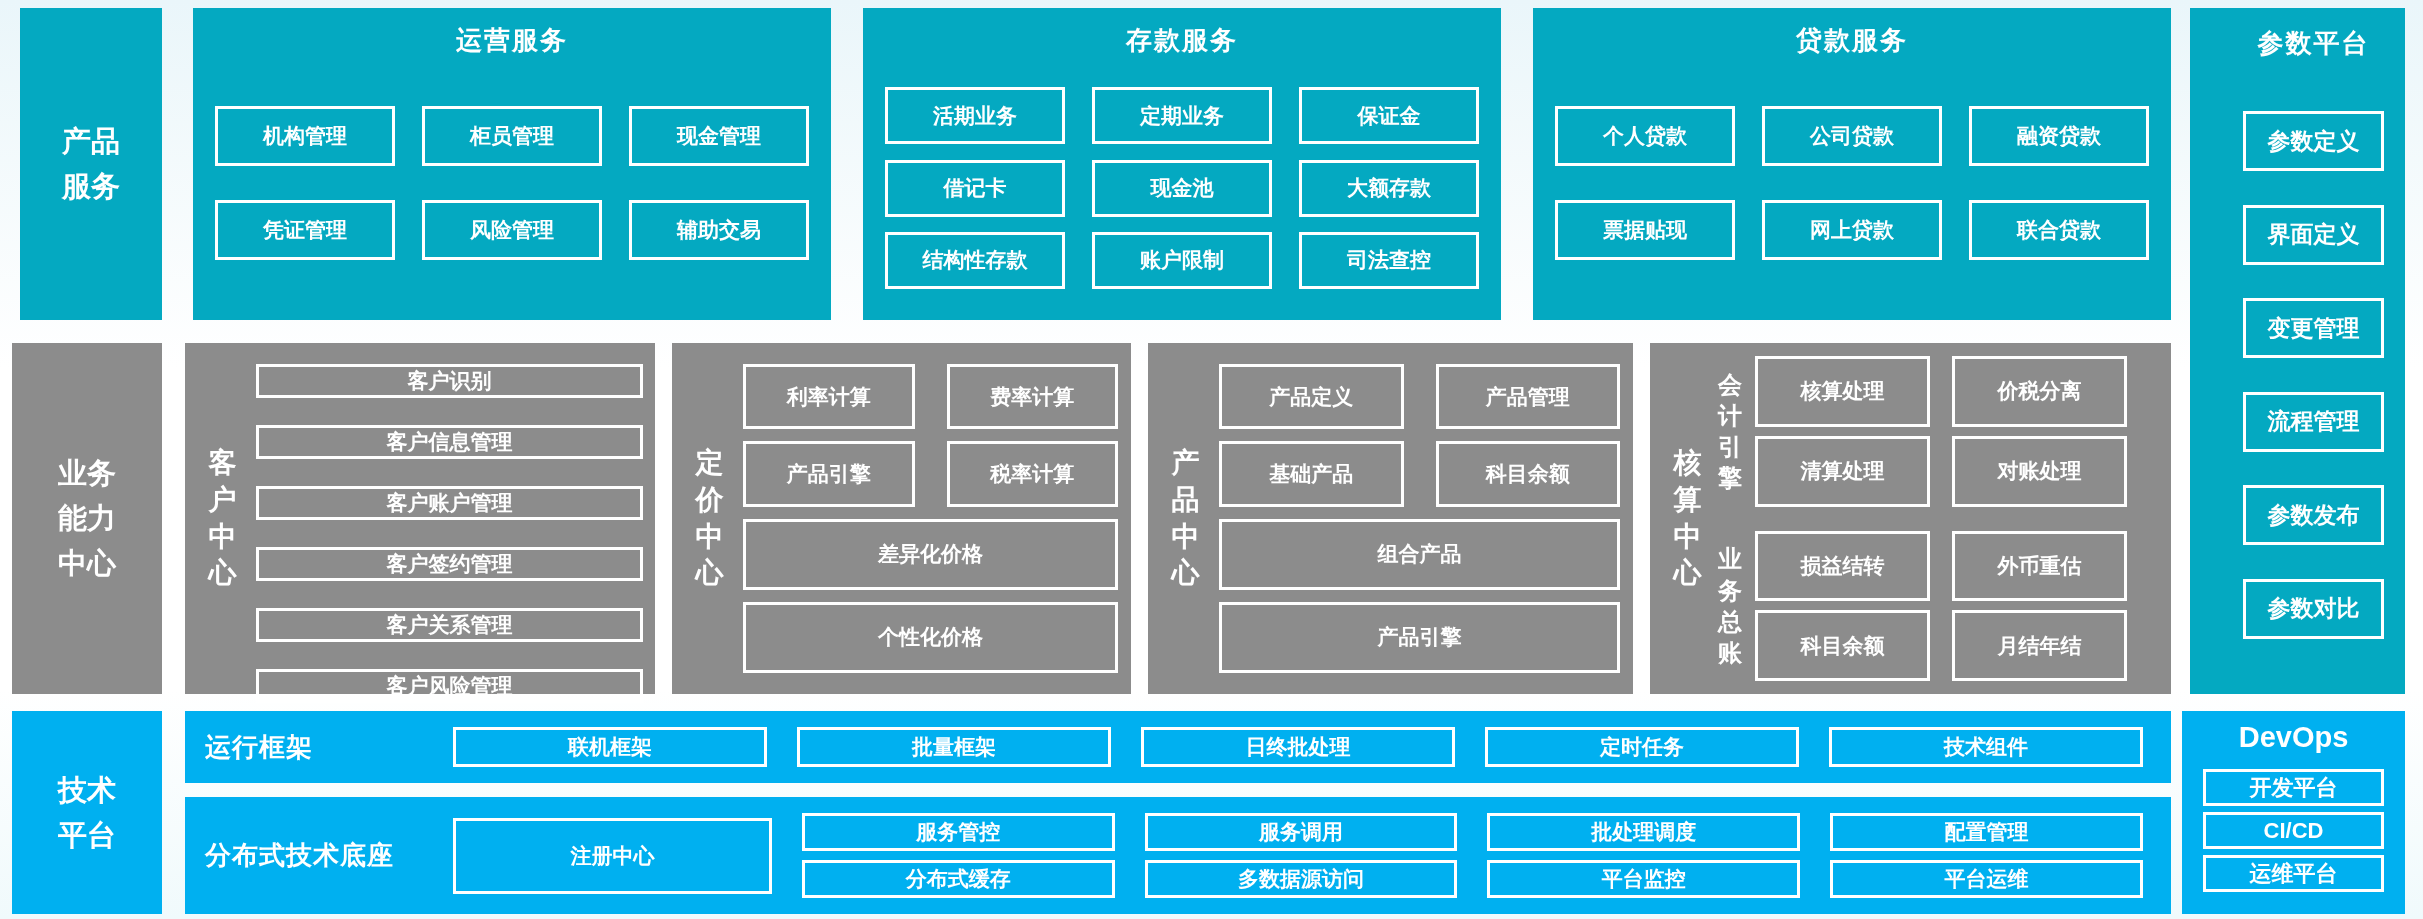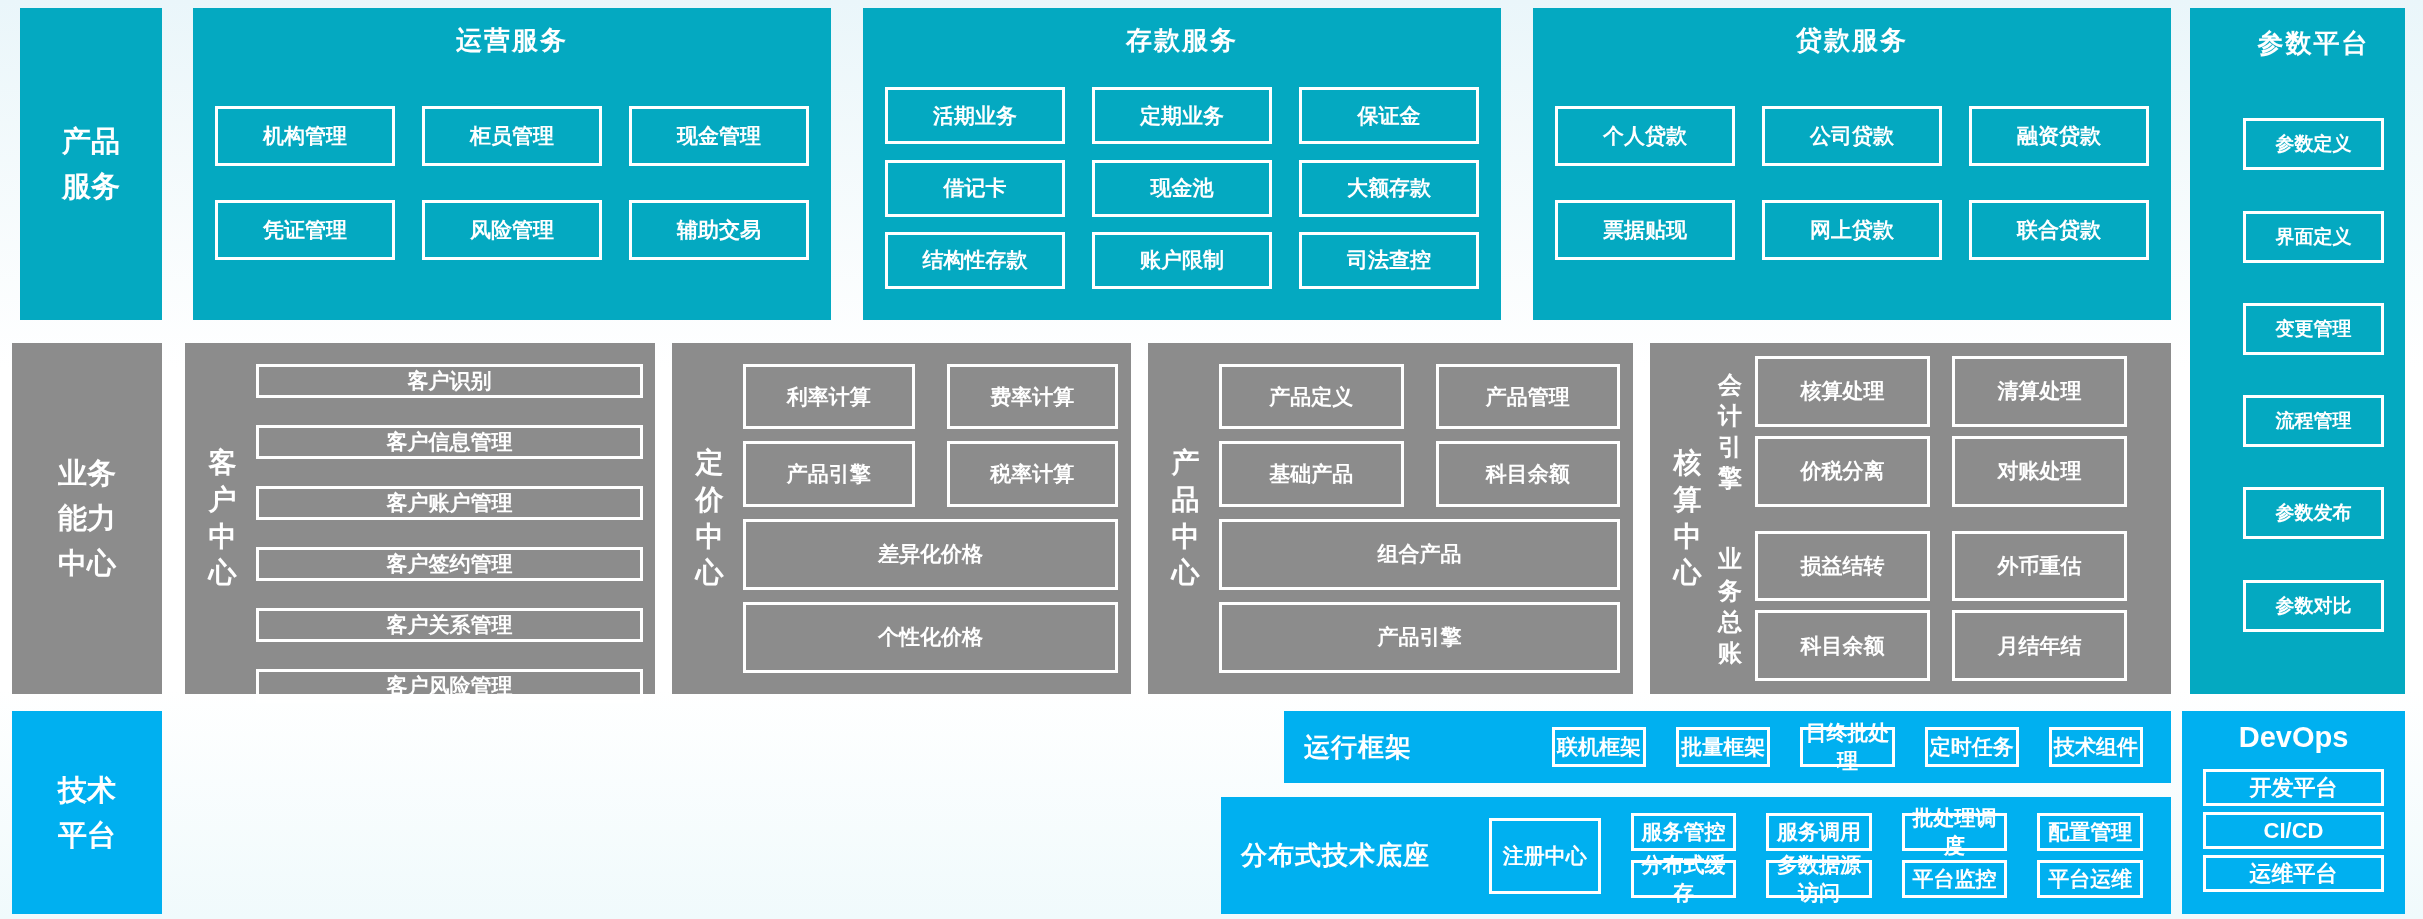--- a/index.html
+++ b/index.html
@@ -71,42 +71,42 @@
   .pc-bar { border: 3px solid #ffffff; display: flex; align-items: center; justify-content: center; font-size: 21px; }
   .acct-content { flex: 1; display: flex; flex-direction: column; gap: 24px; padding: 13px 44px 13px 4px; }
   .acct-group { flex: 1; display: flex; }
   .vlabel-sm {
     font-size: 24px; width: 1.25em; word-break: break-all; text-align: center;
     line-height: 1.3; align-self: center; margin: 0 10px 0 6px; flex: none;
   }
   .acct-grid { flex: 1; display: grid; grid-template-columns: 1fr 1fr; grid-template-rows: 1fr 1fr; gap: 9px 22px; }
 
   
-  .row-bottom { height: 203px; margin-top: 17px; display: flex; flex-direction: column; justify-content: space-between; align-items: flex-end; }
+  .row-bottom { height: 203px; margin-top: 17px; display: flex; flex-direction: column; justify-content: space-between; }
   .band { display: flex; align-items: center; padding: 0 28px 0 20px; }
   .band-runtime { height: 72px; }
   .band-base    { height: 117px; }
   .band-label { width: 248px; flex: none; font-size: 26px; letter-spacing: 1px; }
   .band-boxes { flex: 1; display: flex; gap: 30px; align-items: center; }
   .tbox {
     flex: 1; height: 40px; border: 3px solid #ffffff;
     display: flex; align-items: center; justify-content: center;
     font-size: 21px; text-align: center;
   }
   .registry { height: 76px; }
   .stack { flex: 1; display: flex; flex-direction: column; gap: 9px; }
   .stack .tbox { flex: none; height: 38px; }
 
   
   .param-block { height: 686px; display: flex; flex-direction: column; padding-left: 32px; }
   .blk-title { height: 70px; display: flex; align-items: center; justify-content: center; font-size: 26px; letter-spacing: 2px; }
   .param-boxes { flex: 1; display: flex; flex-direction: column; justify-content: space-evenly; padding: 0 21px 22px 21px; }
   .pbox {
-    height: 52px; border: 3px solid #ffffff;
-    display: flex; align-items: center; justify-content: center; font-size: 19px;
+    height: 60px; border: 3px solid #ffffff;
+    display: flex; align-items: center; justify-content: center; font-size: 23px;
   }
   .devops-block { height: 203px; margin-top: 17px; display: flex; flex-direction: column; }
   .devops-title { height: 52px; display: flex; align-items: center; justify-content: center; font-size: 29px; }
   .devops-boxes { flex: 1; display: flex; flex-direction: column; justify-content: space-evenly; padding: 0 21px 16px 21px; }
   .dbox {
     height: 37px; border: 3px solid #ffffff;
     display: flex; align-items: center; justify-content: center; font-size: 22px;
   }
 </style>
 </head>
@@ -230,22 +230,22 @@
         </div>
       </div>
 
       <div class="center-block gray blk-accounting">
         <div class="vlabel">核算中心</div>
         <div class="acct-content">
           <div class="acct-group">
             <div class="vlabel-sm">会计引擎</div>
             <div class="acct-grid">
               <div class="gbox">核算处理</div>
+              <div class="gbox">价税分离</div>
               <div class="gbox">清算处理</div>
-              <div class="gbox">价税分离</div>
               <div class="gbox">对账处理</div>
             </div>
           </div>
           <div class="acct-group">
             <div class="vlabel-sm">业务总账</div>
             <div class="acct-grid">
               <div class="gbox">损益结转</div>
               <div class="gbox">外币重估</div>
               <div class="gbox">科目余额</div>
               <div class="gbox">月结年结</div>

